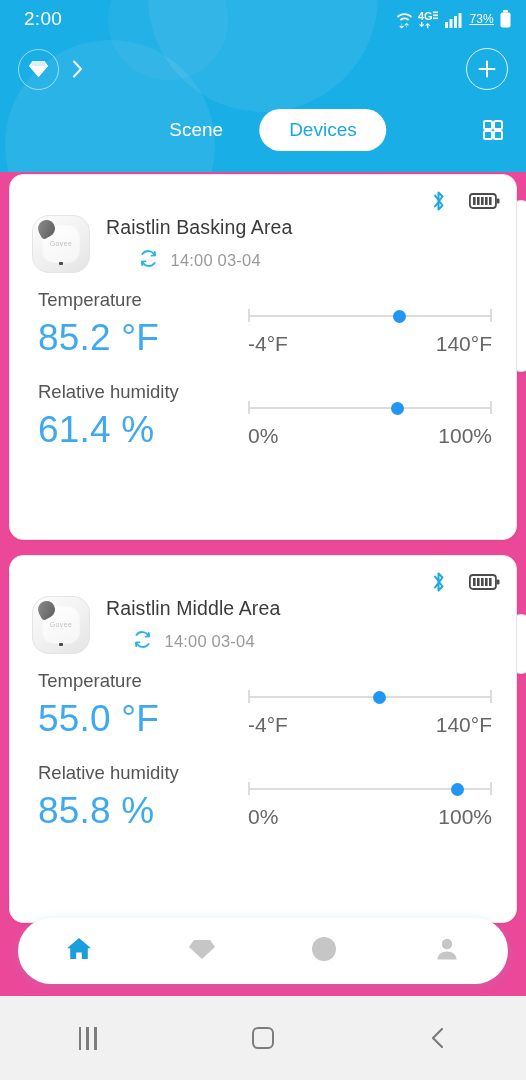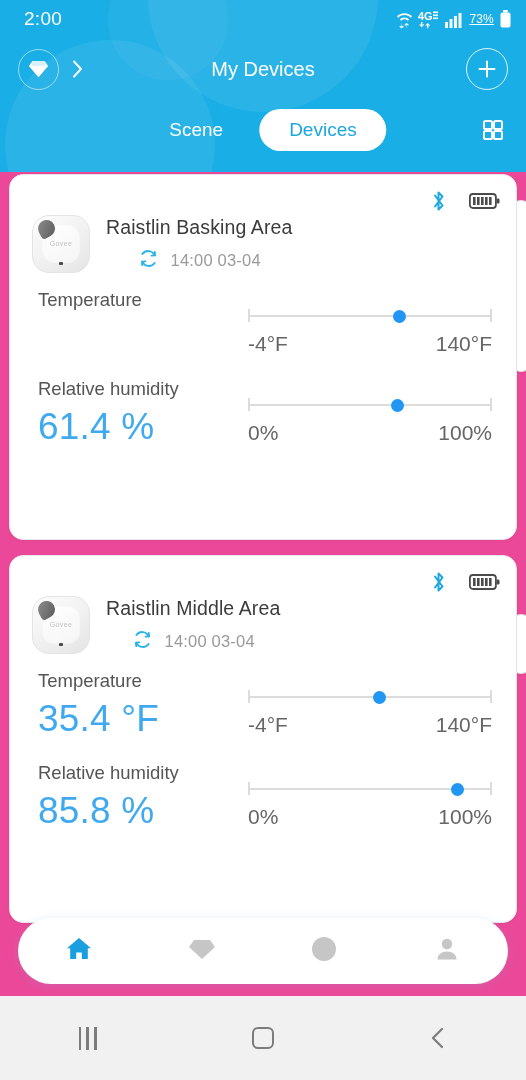--- a/index.html
+++ b/index.html
@@ -400,21 +400,20 @@
           <path d="M5.3 2h12.4l3.3 5-9.5 11L2 7z" fill="#fff"></path>
           <path d="M5.3 2h12.4l1 5H4.3z" fill="#d9f0fb"></path>
           <path d="M2 7h19l-9.5 11z" fill="#fff"></path>
         </svg>
       </div>
       <div class="chev-right">
         <svg width="11" height="18" viewBox="0 0 11 18">
           <path d="M2 1.5 L9 9 L2 16.5" fill="none" stroke="#fff" stroke-width="1.9" stroke-linecap="round" stroke-linejoin="round"></path>
         </svg>
       </div>
-      <div class="app-title">My Devices</div>
       <div class="plus-badge">
         <svg width="22" height="22" viewBox="0 0 22 22">
           <path d="M11 3.5v15M3.5 11h15" stroke="#fff" stroke-width="2" stroke-linecap="round"></path>
         </svg>
       </div>
     </div>
 
     <div class="tabsrow">
       <div class="tabs">
         <div class="tab">Scene</div>
@@ -475,20 +474,21 @@
               </svg>
             </span>
             <span class="sync-time">14:00 03-04</span>
           </div>
         </div>
       </div>
 
       <div class="metric m1">
         <div class="metric-left">
           <div class="metric-label">Temperature</div>
+          <div class="metric-value">85.2 °F</div>
         </div>
         <div class="metric-right">
           <div class="slider">
             <div class="slider-track"></div>
             <div class="slider-cap left"></div>
             <div class="slider-cap right"></div>
             <div class="slider-thumb" style="left: 62%;"></div>
           </div>
           <div class="slider-ends">
             <span>-4°F</span>
@@ -556,21 +556,21 @@
               </svg>
             </span>
             <span class="sync-time">14:00 03-04</span>
           </div>
         </div>
       </div>
 
       <div class="metric m1">
         <div class="metric-left">
           <div class="metric-label">Temperature</div>
-          <div class="metric-value">35.4 °F</div>
+          <div class="metric-value">55.0 °F</div>
         </div>
         <div class="metric-right">
           <div class="slider">
             <div class="slider-track"></div>
             <div class="slider-cap left"></div>
             <div class="slider-cap right"></div>
             <div class="slider-thumb" style="left: 54%;"></div>
           </div>
           <div class="slider-ends">
             <span>-4°F</span>

